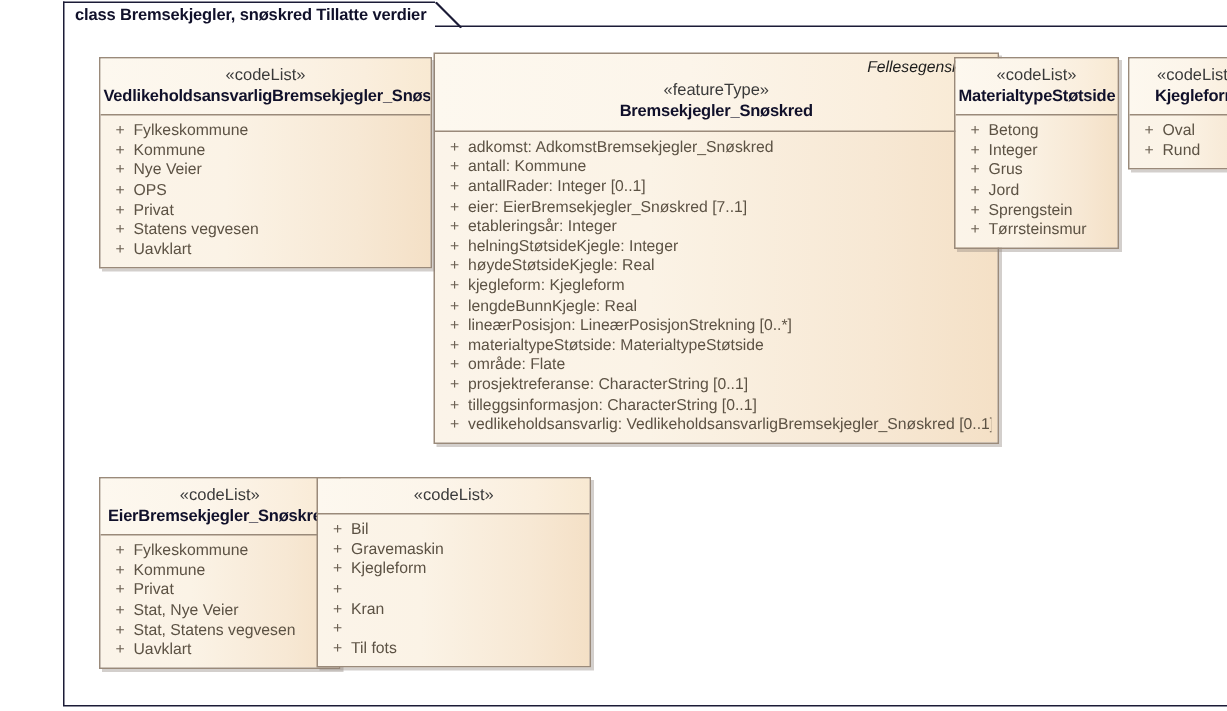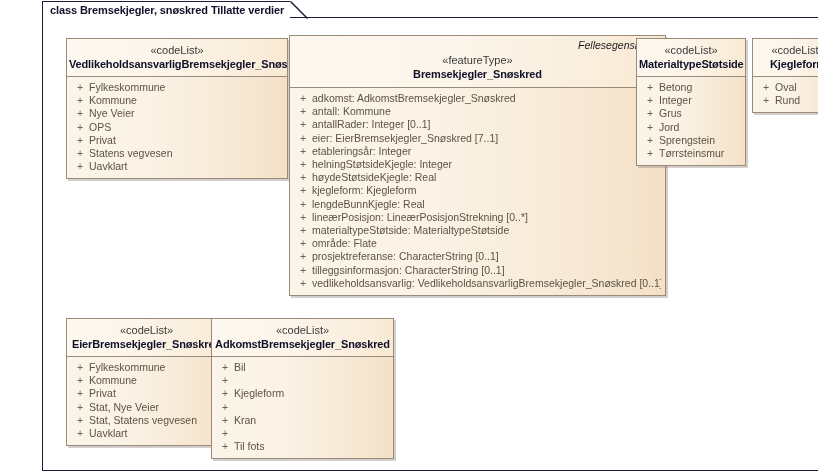--- a/index.html
+++ b/index.html
@@ -351,29 +351,29 @@
       <div class="attr">
         <span class="vis">+</span>
         <span class="txt">Uavklart</span>
       </div>
     </div>
   </div>
 
   <div class="uml" id="box-adkomst">
     <div class="uml-header">
       <span class="stereotype">«codeList»</span>
-      <span class="classname">AdkomstBremsekjegler_Snøskred</span>
     </div>
     <div class="uml-body">
       <div class="attr">
         <span class="vis">+</span>
         <span class="txt">Bil</span>
       </div>
       <div class="attr">
         <span class="vis">+</span>
+        <span class="txt">Gravemaskin</span>
       </div>
       <div class="attr">
         <span class="vis">+</span>
         <span class="txt">Kjegleform</span>
       </div>
       <div class="attr">
         <span class="vis">+</span>
       </div>
       <div class="attr">
         <span class="vis">+</span>

